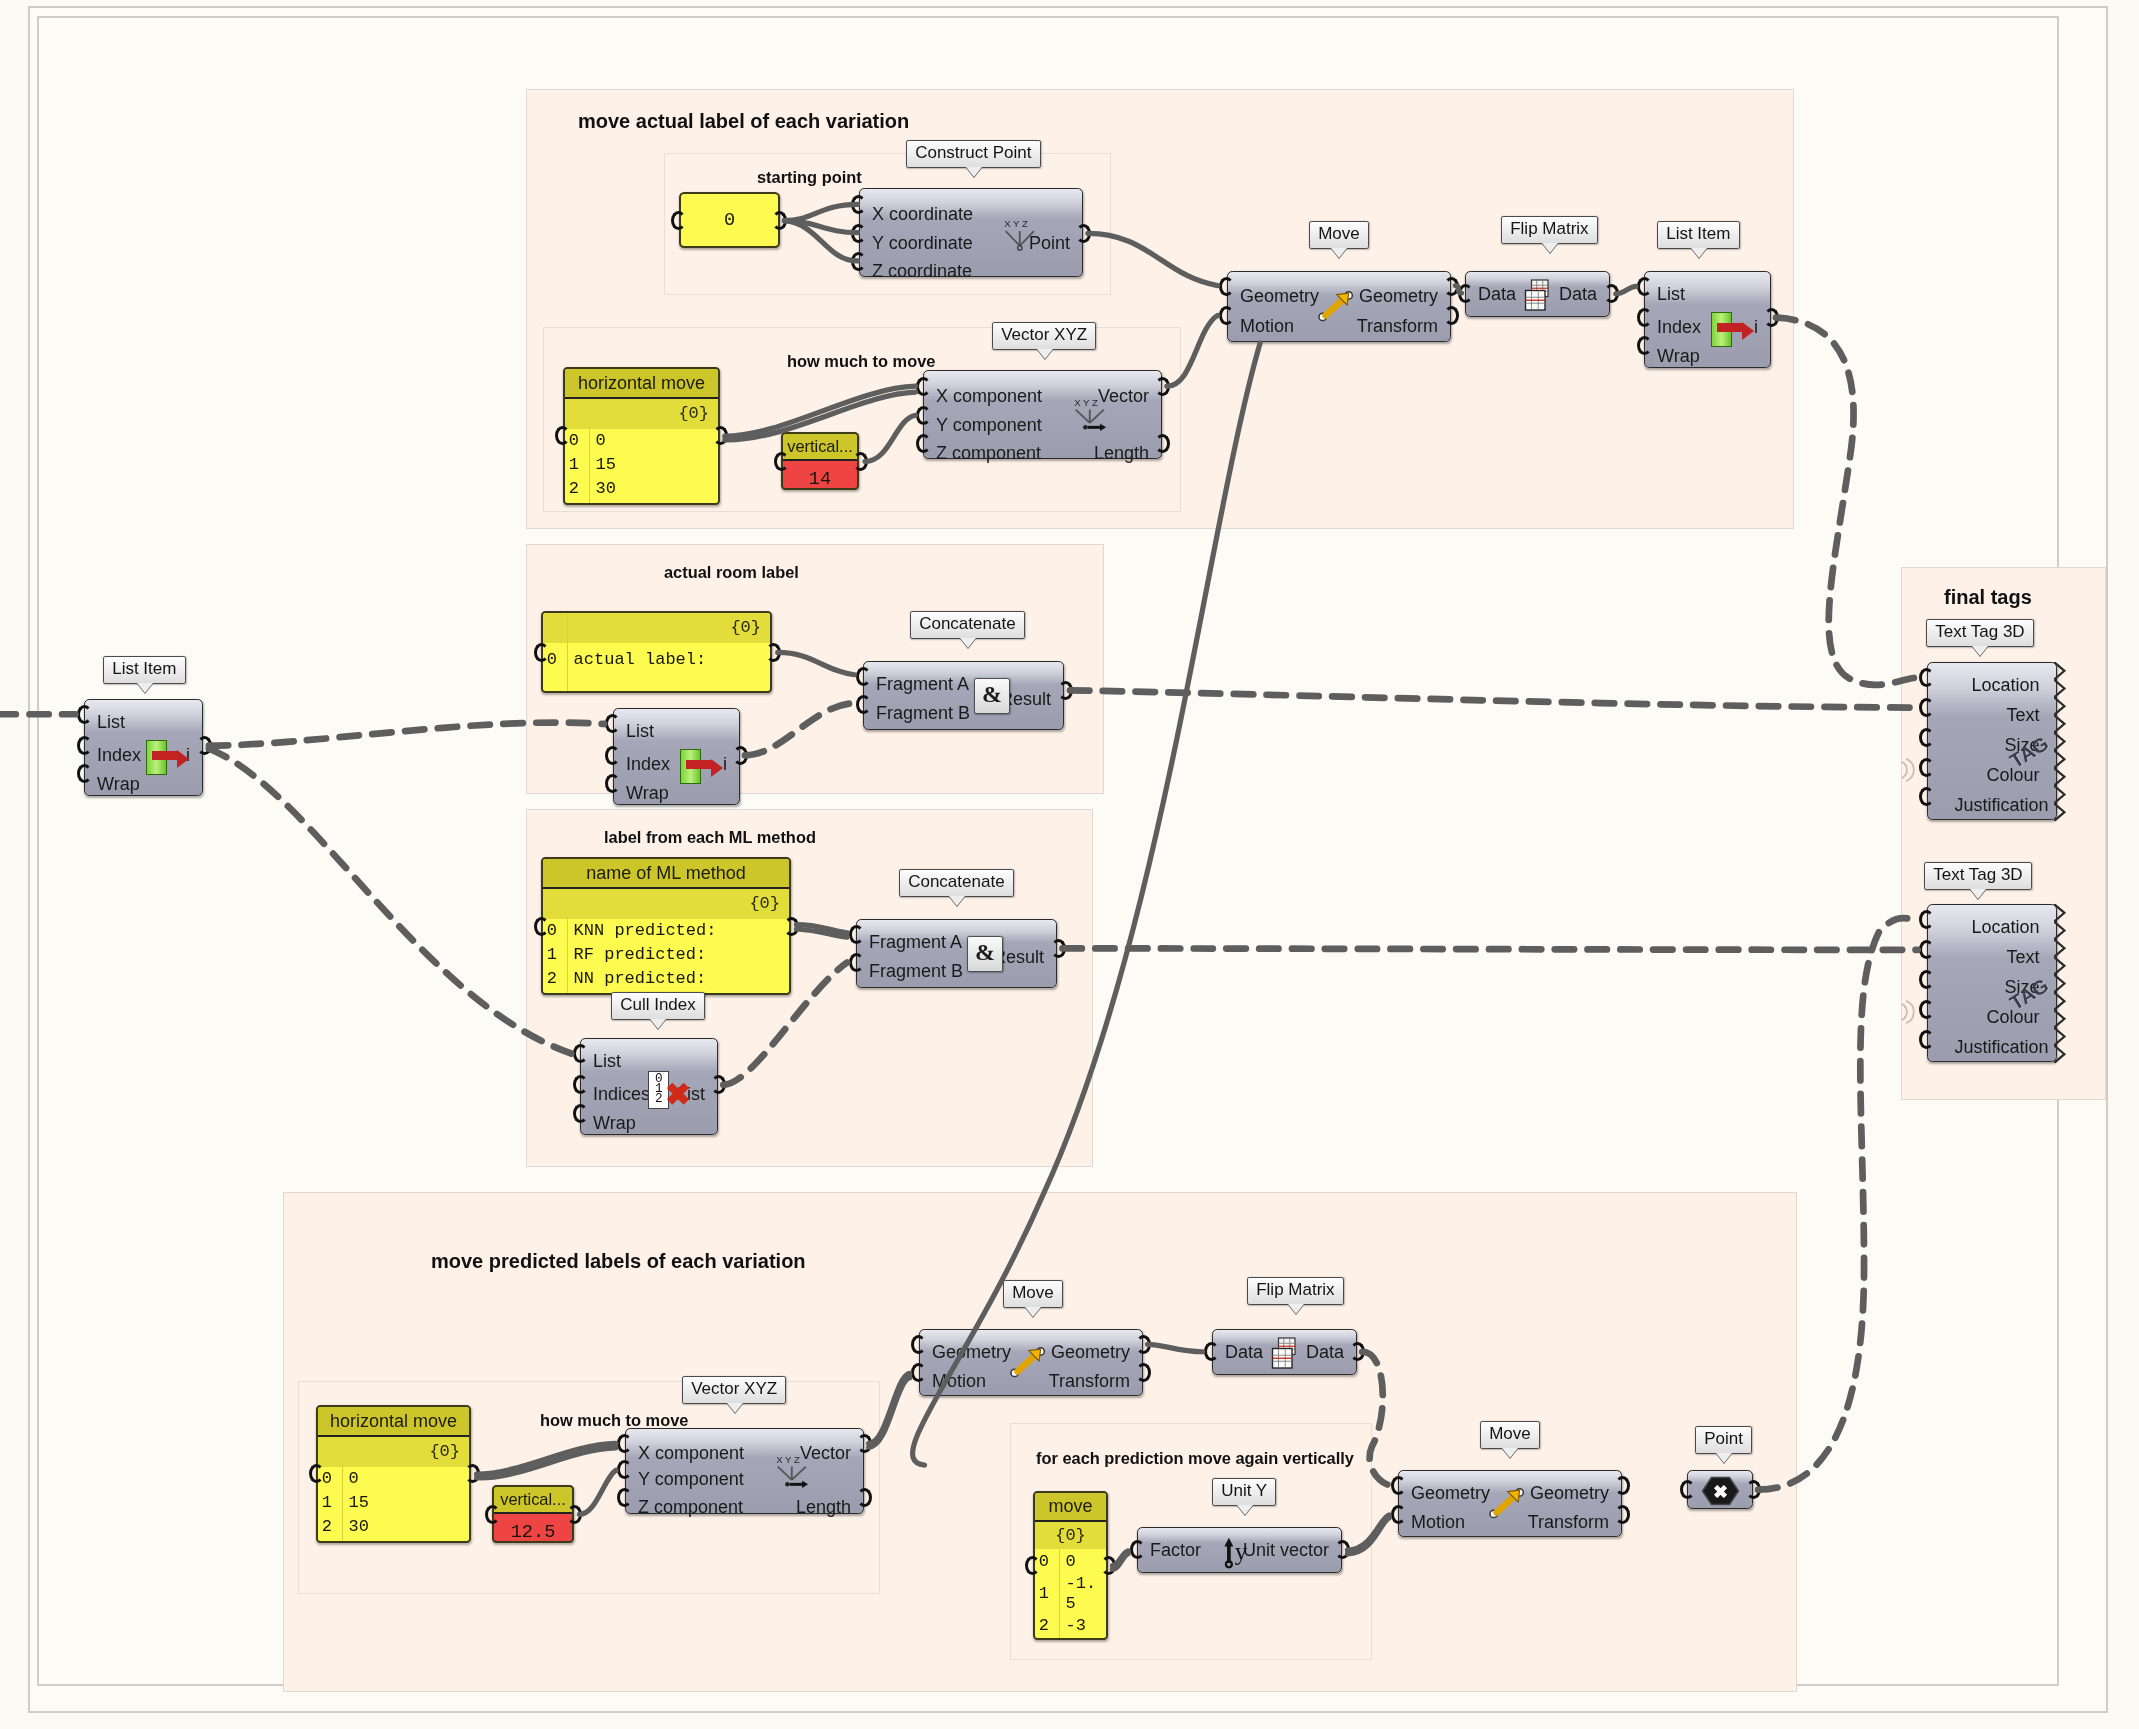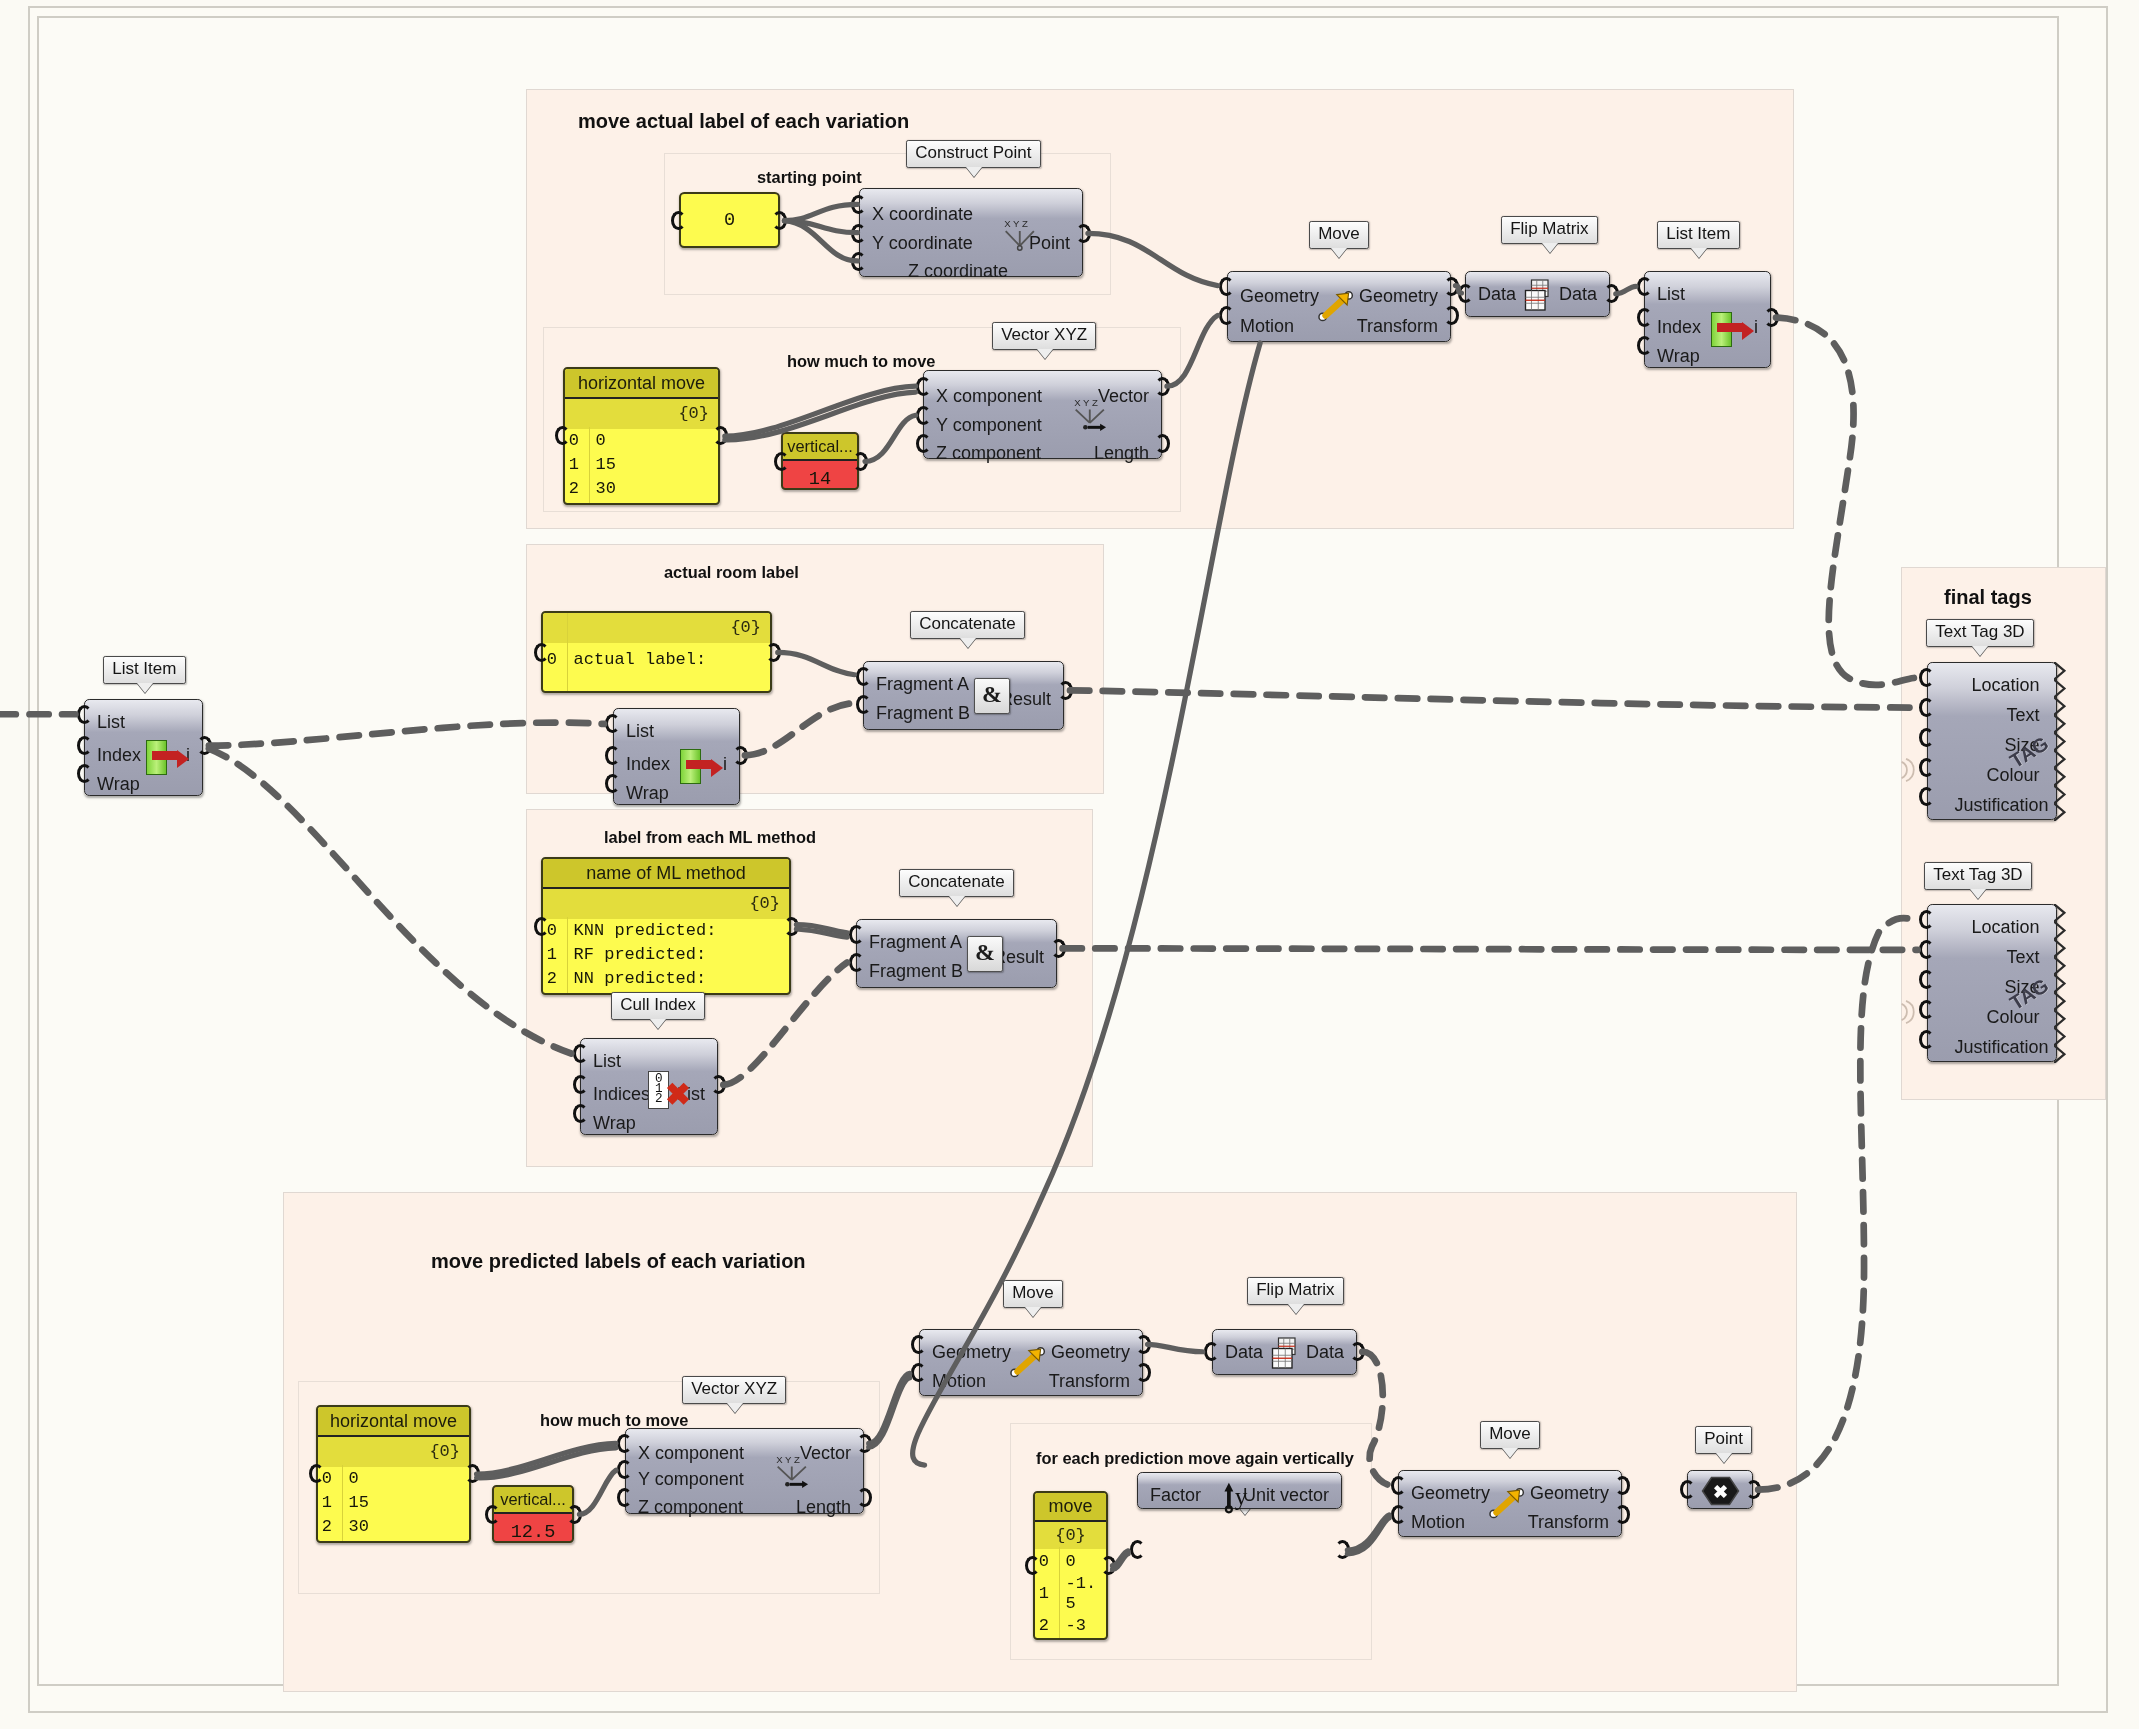--- a/index.html
+++ b/index.html
@@ -231,21 +231,21 @@
   <div class="valbox" style="left:679px;top:192px;width:101px;height:56px;">
     <span>0</span>
   </div>
   <div class="port left" style="left:671px;top:211px;"></div>
   <div class="port right" style="left:772px;top:211px;"></div>
 
   <div class="bubble" style="left:906px;top:140px;">Construct Point</div>
   <div class="comp" style="left:859px;top:188px;width:224px;height:89px;">
     <div class="row in" style="top:16.4px;">X coordinate</div>
     <div class="row in" style="top:45px;">Y coordinate</div>
-    <div class="row in" style="top:73px;margin-left:36px;">Z coordinate</div>
+    <div class="row in" style="top:73px;">Z coordinate</div>
     <div class="row out" style="top:45px;">Point</div>
     <svg class="icon-xyz" style="left:142px;top:27px;" viewBox="0 0 54 48">
       <text x="3" y="14" font-size="13" font-family="Liberation Sans, sans-serif" fill="#2a2a2a">X Y Z</text>
       <path d="M5 20 L24 40 M24 20 L24 40 M43 20 L24 40" stroke="#555" stroke-width="2.5" fill="none"></path>
       <circle cx="24" cy="43" r="3" fill="none" stroke="#444" stroke-width="2"></circle>
     </svg>
   </div>
   <div class="port left" style="left:851px;top:195px;"></div>
   <div class="port left" style="left:851px;top:224px;"></div>
   <div class="port left" style="left:851px;top:252px;"></div>
@@ -602,21 +602,21 @@
     </div>
     <div class="prow" style="height:25px;line-height:25px;">
       <span class="pidx">2</span>
       <span class="pval">-3</span>
     </div>
   </div>
   <div class="port left" style="left:1025px;top:1556px;"></div>
   <div class="port right" style="left:1101px;top:1556px;"></div>
 
   <div class="bubble" style="left:1212px;top:1478px;">Unit Y</div>
-  <div class="comp" style="left:1137px;top:1472px;width:205px;height:37px;">
+  <div class="comp" style="left:1137px;top:1527px;width:205px;height:46px;">
     <div class="row in" style="top:13.4px;">Factor</div>
     <div class="row out" style="top:13.4px;">Unit vector</div>
     <svg class="icon-unity" style="left:82px;top:4.5px;" viewBox="0 0 54 48">
       <path d="M12 40 L12 12" stroke="#111" stroke-width="5"></path>
       <path d="M6 18 L12 6 L18 18 Z" fill="#111"></path>
       <circle cx="12" cy="42" r="4" fill="none" stroke="#111" stroke-width="3"></circle>
       <text x="20" y="36" font-size="34" font-family="Liberation Serif, serif" fill="#111">y</text>
     </svg>
   </div>
   <div class="port left" style="left:1130px;top:1540px;"></div>

